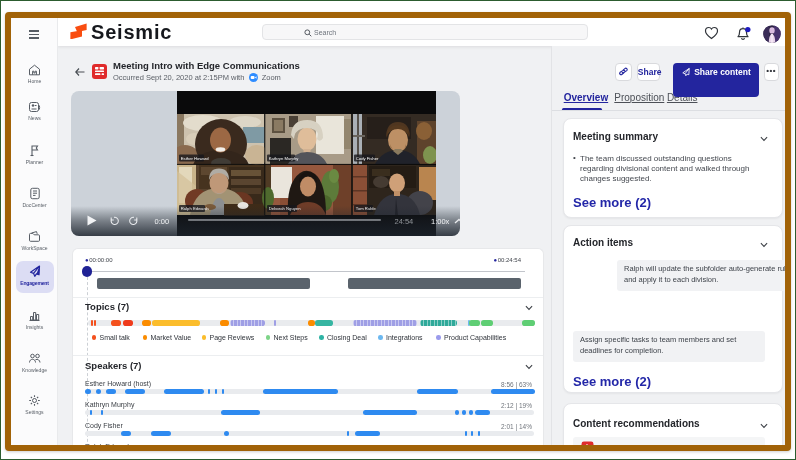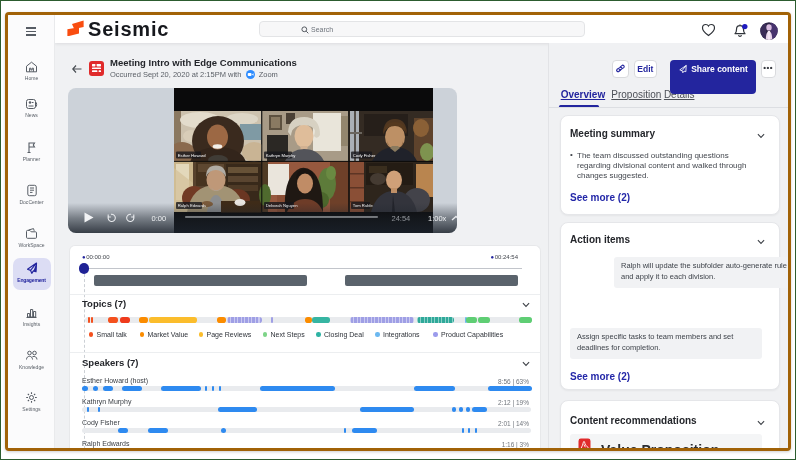--- a/index.html
+++ b/index.html
@@ -1,19 +1,19 @@
 <!DOCTYPE html>
 <html><head>
 <meta charset="utf-8">
 <style>
 * { margin:0; padding:0; box-sizing:border-box; }
 html,body { width:796px; height:460px; overflow:hidden; }
 body { font-family:"Liberation Sans", sans-serif; background:#fff; position:relative; }
 .frame { position:absolute; inset:0; border:1px solid #2c5c2f; z-index:50; pointer-events:none; }
-.app { position:absolute; left:5px; top:12px; width:786px; height:439px; background:#fff; border:3px solid #a16207; border-radius:4px; overflow:hidden; box-shadow:0 1px 3px rgba(60,64,70,.25); }
+.app { position:absolute; left:5px; top:12px; width:786px; height:439px; background:#fff; border:6px solid #a16207; border-radius:4px; overflow:hidden; box-shadow:0 1px 3px rgba(60,64,70,.25); }
 
 .sidebar { position:absolute; left:0; top:0; width:47px; height:100%; background:#fbfbfc; border-right:1px solid #e9eaec; z-index:5; }
 .sb-item { position:absolute; left:0; width:47px; text-align:center; color:#545a62; }
 .sb-item svg { display:block; margin:0 auto; }
 .sb-label { font-size:5.5px; color:#585e66; display:block; margin-top:1.5px; transform:scale(.92); }
 .hamb { position:absolute; left:17.5px; top:12px; width:10px; }
 .hamb div { height:1.5px; background:#565c64; margin-bottom:2px; }
 .eng-box { position:absolute; left:5px; top:243px; width:38px; height:32px; background:#dcddf4; border-radius:7px; }
 
 .topbar { position:absolute; left:47px; top:0; right:0; height:28px; background:#fff; box-shadow:0 1px 3px rgba(40,44,52,.10); z-index:4; }
@@ -47,21 +47,21 @@
 .seg { position:absolute; border-radius:2.8px; height:100%; }
 .dotseg { background-image:repeating-linear-gradient(90deg, rgba(255,255,255,.45) 0 1px, rgba(255,255,255,0) 1px 3.5px); }
 
 .rpanel { position:absolute; left:540px; top:28px; right:0; bottom:0; background:#f0f1f3; border-left:1px solid #e2e3e6; z-index:4; }
 .tab { position:absolute; top:46px; font-size:10px; color:#4c5057;text-decoration:underline; }
 .tab.active { color:#23259e; font-weight:bold; }
 .tabline { position:absolute; left:0; right:0; top:64px; height:1px; background:#dcdee2; }
 .tabul { position:absolute; left:10px; top:61.5px; width:40px; height:3px; background:#23259e; border-radius:2px; }
 .rcard { position:absolute; left:11px; width:220px; background:#fff; border:1px solid #e5e6e9; border-radius:8px; box-shadow:0 1px 2px rgba(0,0,0,.05); }
 .rcard h3 { font-size:10px; font-weight:bold; color:#24262b; position:absolute; left:9px; }
-.seemore { position:absolute; left:9px; font-size:10px; font-weight:bold; color:#2327a8; }
+.seemore { position:absolute; left:9px; font-size:13px; font-weight:bold; color:#2327a8; }
 .abox { position:absolute; left:9px; width:192px; background:#f1f2f4; border-radius:3px; font-size:7.5px; color:#3e434a; padding:4px 7px; line-height:1.4; }
 .chevron { position:absolute; width:8px; height:8px; }
 </style>
 </head>
 <body>
 <div class="app">
   <div class="main-bg"></div>
 
   <div class="sidebar">
     <div class="hamb">
@@ -201,21 +201,21 @@
     &nbsp;Zoom
   </div>
   <div class="wbtn" style="left:604.4px; width:17px;">
     <svg style="position:absolute;left:3px;top:3px" width="10" height="10" viewBox="0 0 10 10">
         <g stroke="#23259e" stroke-width="1.3" fill="none" stroke-linecap="round">
           <path d="M4.2 6.5 L2.2 8.3 a1.6 1.6 0 0 1 -2.3-2.3 L3 4 a1.6 1.6 0 0 1 2.3 0" transform="translate(1.2,0.2) scale(0.85)"></path>
           <path d="M5.8 3.5 L7.8 1.7 a1.6 1.6 0 0 1 2.3 2.3 L7 6 a1.6 1.6 0 0 1 -2.3 0" transform="translate(-0.8,0.2) scale(0.85)"></path>
         </g>
       </svg>
   </div>
-  <div class="wbtn" style="left:625.8px; width:23px; color:#23259e; font-weight:bold; font-size:8.5px; text-align:center; line-height:16px;">Edit</div>
+  <div class="wbtn" style="left:625.8px; width:23px; color:#23259e; font-weight:bold; font-size:8.5px; text-align:center; line-height:16px;">Share</div>
   <div class="navybtn" style="left:662px; width:86px; text-align:center; line-height:18px;">
     <svg style="vertical-align:-2px; margin-right:3px;" width="10" height="10" viewBox="0 0 14 14">
         <path d="M11.5 2 L2.5 8.2 L5.6 9.4 L6.8 12.3 L8.4 9.9 L11 10.8 Z M11.5 2 L5.6 9.4" fill="none" stroke="#fff" stroke-width="1.2" stroke-linejoin="round"></path>
       </svg>Share content</div>
   <div class="wbtn" style="left:752.6px; width:15px; color:#33363c; font-weight:bold; font-size:8px; text-align:center; line-height:14px; letter-spacing:0.5px;">•••</div>
 
   <div class="player">
     <svg class="video" width="259" height="145" viewBox="0 0 259 145">
       <rect x="0" y="0" width="259" height="145" fill="#0a0a0b"></rect>
 

